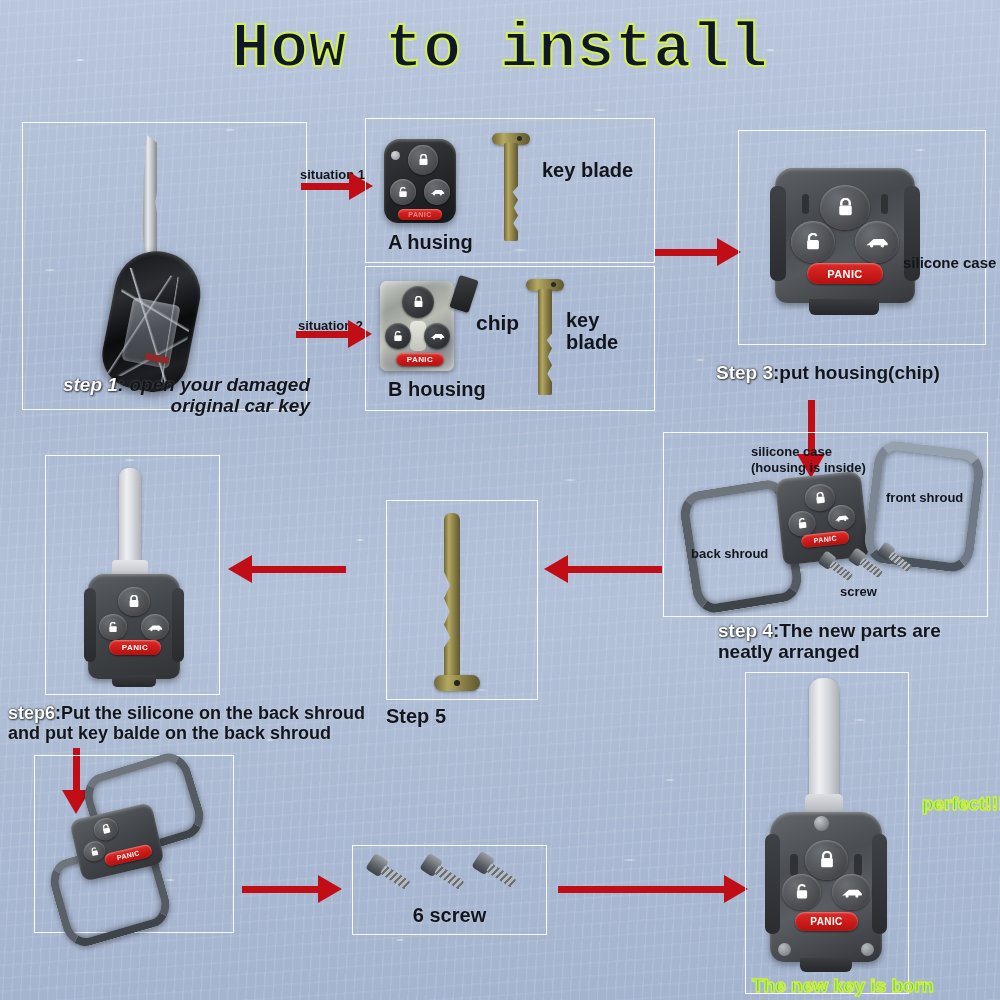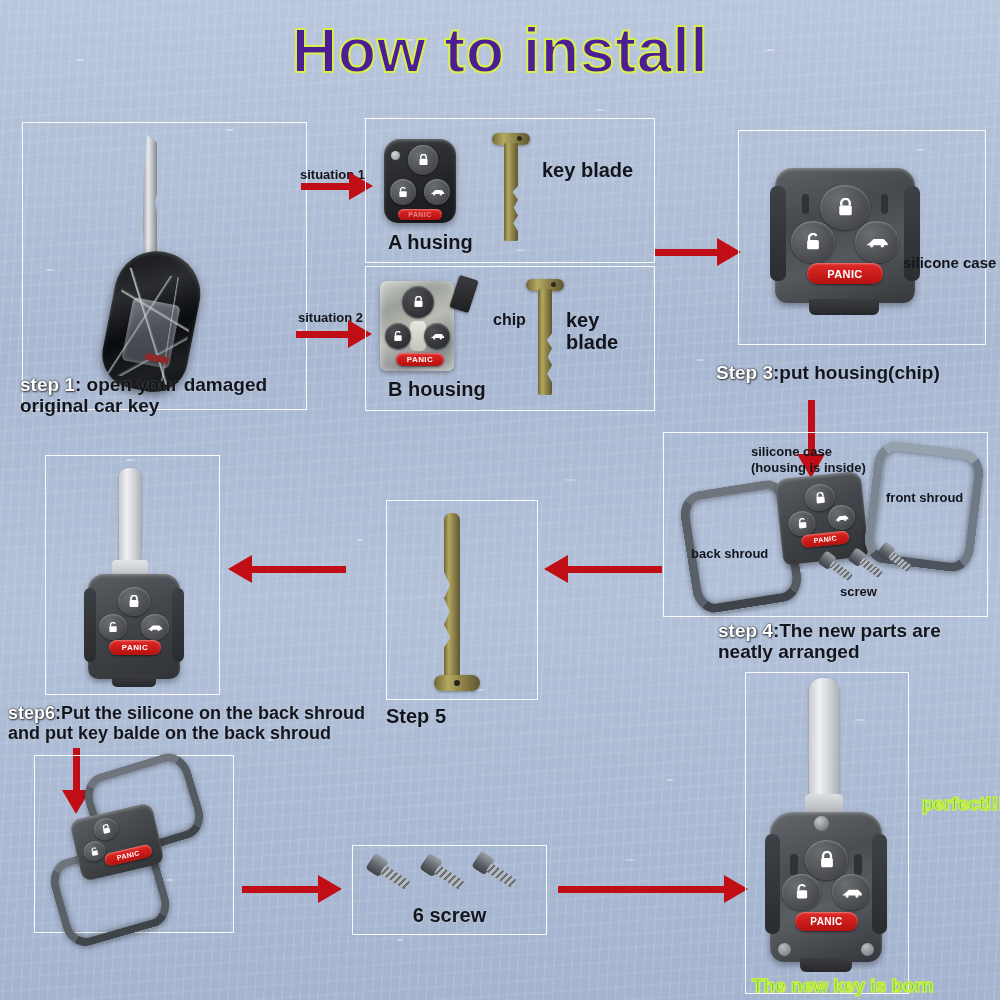--- a/index.html
+++ b/index.html
@@ -55,23 +55,23 @@
   }
 
   
   .panel{position:absolute;border:1.5px solid rgba(255,255,255,.92);box-sizing:border-box;}
   .cap{position:absolute;color:#12151c;font-weight:bold;line-height:1.12;
        text-shadow:0 0 2px rgba(255,255,255,.35);}
   .lbl{position:absolute;color:#12151c;font-weight:bold;line-height:1.1;}
   .stepword{color:#ffffff;text-shadow:0 0 2px #000,1px 1px 2px rgba(0,0,0,.6);}
   .title{
     position:absolute;left:0;right:0;top:14px;text-align:center;
-    font-size:63px;font-weight:bold;color:#4c1d95;
+    font-size:63px;font-weight:bold;color:#0f172a;
     -webkit-text-stroke:2px #d6f24a;
-    letter-spacing:.5px;font-family:Liberation Sans, sans-serif;
+    letter-spacing:.5px;font-family:Liberation Mono, monospace;
   }
   .greentxt{position:absolute;color:#4cc47a;-webkit-text-stroke:1.6px #ccf03f;
             font-weight:bold;}
 
   
   .arrow{position:absolute;}
   .arrow .shaft{position:absolute;background:#c00d16;}
   .arrow .head{position:absolute;width:0;height:0;}
   .arrow.right .shaft{height:7px;top:50%;margin-top:-3.5px;left:0;}
   .arrow.right .head{right:0;top:50%;border-top:14px solid transparent;
@@ -141,21 +141,21 @@
                   linear-gradient(20deg,transparent 61%,rgba(230,234,240,.7) 62%,transparent 64%),
                   linear-gradient(-40deg,transparent 28%,rgba(190,198,210,.65) 29%,transparent 31%),
                   linear-gradient(88deg,transparent 72%,rgba(222,228,236,.6) 73%,transparent 75%);"></div>
     <div style="position:absolute;left:104px;top:178px;width:48px;height:64px;transform:rotate(11deg);
                 border-radius:5px;
                 background:linear-gradient(160deg,rgba(190,196,206,.5),rgba(120,126,136,.35));
                 box-shadow:inset 0 0 5px rgba(255,255,255,.35);"></div>
     <div style="position:absolute;left:122px;top:232px;width:24px;height:7px;transform:rotate(11deg);
                 background:#8e2a2a;border-radius:2px;"></div>
   </div>
-  <div class="cap" style="left:20px;top:374px;width:290px;font-size:19px;text-align:left;">
+  <div class="cap" style="left:20px;top:374px;width:290px;font-size:19px;text-align:right;font-style:italic;">
     <span class="stepword">step 1</span><span>: open your damaged</span><br>
     <span>original car key</span>
   </div>
 
   <div class="lbl" style="left:300px;top:168px;font-size:13px;">situation 1</div>
   <div class="arrow right" style="left:301px;top:172px;width:72px;height:28px;">
     <div class="shaft" style="right:22px;left:0;"></div>
       <div class="head"></div>
   </div>
 
@@ -190,21 +190,21 @@
     <div style="position:absolute;left:126px;top:14px;width:38px;height:108px;">
       <div class="brass" style="left:0;top:0;width:38px;height:12px;border-radius:6px;"></div>
       <div class="brass" style="left:12px;top:10px;width:14px;height:98px;border-radius:2px;
            clip-path:polygon(0 0,100% 0,100% 44%,62% 50%,100% 58%,70% 66%,100% 74%,66% 82%,100% 90%,100% 100%,0 100%);"></div>
       <div style="position:absolute;left:25px;top:3px;width:5px;height:5px;border-radius:50%;background:#2a2a22;"></div>
     </div>
     <div class="lbl" style="left:176px;top:40px;font-size:20px;">key blade</div>
   </div>
   <div class="cap" style="left:388px;top:231px;font-size:20px;">A husing</div>
 
-  <div class="lbl" style="left:298px;top:311px;font-size:13px;">situation 2</div>
+  <div class="lbl" style="left:298px;top:319px;font-size:13px;">situation 2</div>
   <div class="arrow right" style="left:296px;top:320px;width:76px;height:28px;">
     <div class="shaft" style="right:22px;left:0;"></div>
       <div class="head"></div>
   </div>
 
   <div class="panel" style="left:365px;top:266px;width:290px;height:145px;">
     <div class="fob" style="left:14px;top:14px;width:74px;height:90px;">
       <div class="body" style="border-radius:7px;
            background:linear-gradient(150deg,#cfd1cc 0%,#9ba09a 25%,#babcb4 50%,#83878a 78%,#b4b7b2 100%);
            box-shadow:inset 0 0 7px rgba(255,255,255,.5),0 2px 5px rgba(0,0,0,.35);"></div>
@@ -231,21 +231,21 @@
           <circle cx="5" cy="7.4" r="1.3" fill="#fff"></circle>
             <circle cx="13" cy="7.4" r="1.3" fill="#fff"></circle>
         </svg>
       </div>
       <div class="panicbtn" style="left:16px;top:72px;width:48px;height:13px;font-size:8px;">PANIC</div>
     </div>
 
     <div style="position:absolute;left:88px;top:10px;width:20px;height:34px;border-radius:3px;
                 transform:rotate(18deg);background:linear-gradient(160deg,#3c3e41,#1d1e20);
                 box-shadow:0 1px 3px rgba(0,0,0,.4);"></div>
-    <div class="lbl" style="left:127px;top:44px;font-size:16px;">chip</div>
+    <div class="lbl" style="left:110px;top:44px;font-size:21px;">chip</div>
 
     <div style="position:absolute;left:160px;top:12px;width:38px;height:116px;">
       <div class="brass" style="left:0;top:0;width:38px;height:12px;border-radius:6px;"></div>
       <div class="brass" style="left:12px;top:10px;width:14px;height:106px;border-radius:2px;
            clip-path:polygon(0 0,100% 0,100% 42%,62% 48%,100% 56%,70% 64%,100% 72%,66% 80%,100% 88%,100% 100%,0 100%);"></div>
       <div style="position:absolute;left:25px;top:3px;width:5px;height:5px;border-radius:50%;background:#2a2a22;"></div>
     </div>
     <div class="lbl" style="left:200px;top:42px;font-size:20px;">key blade</div>
   </div>
   <div class="cap" style="left:388px;top:378px;font-size:20px;">B housing</div>

